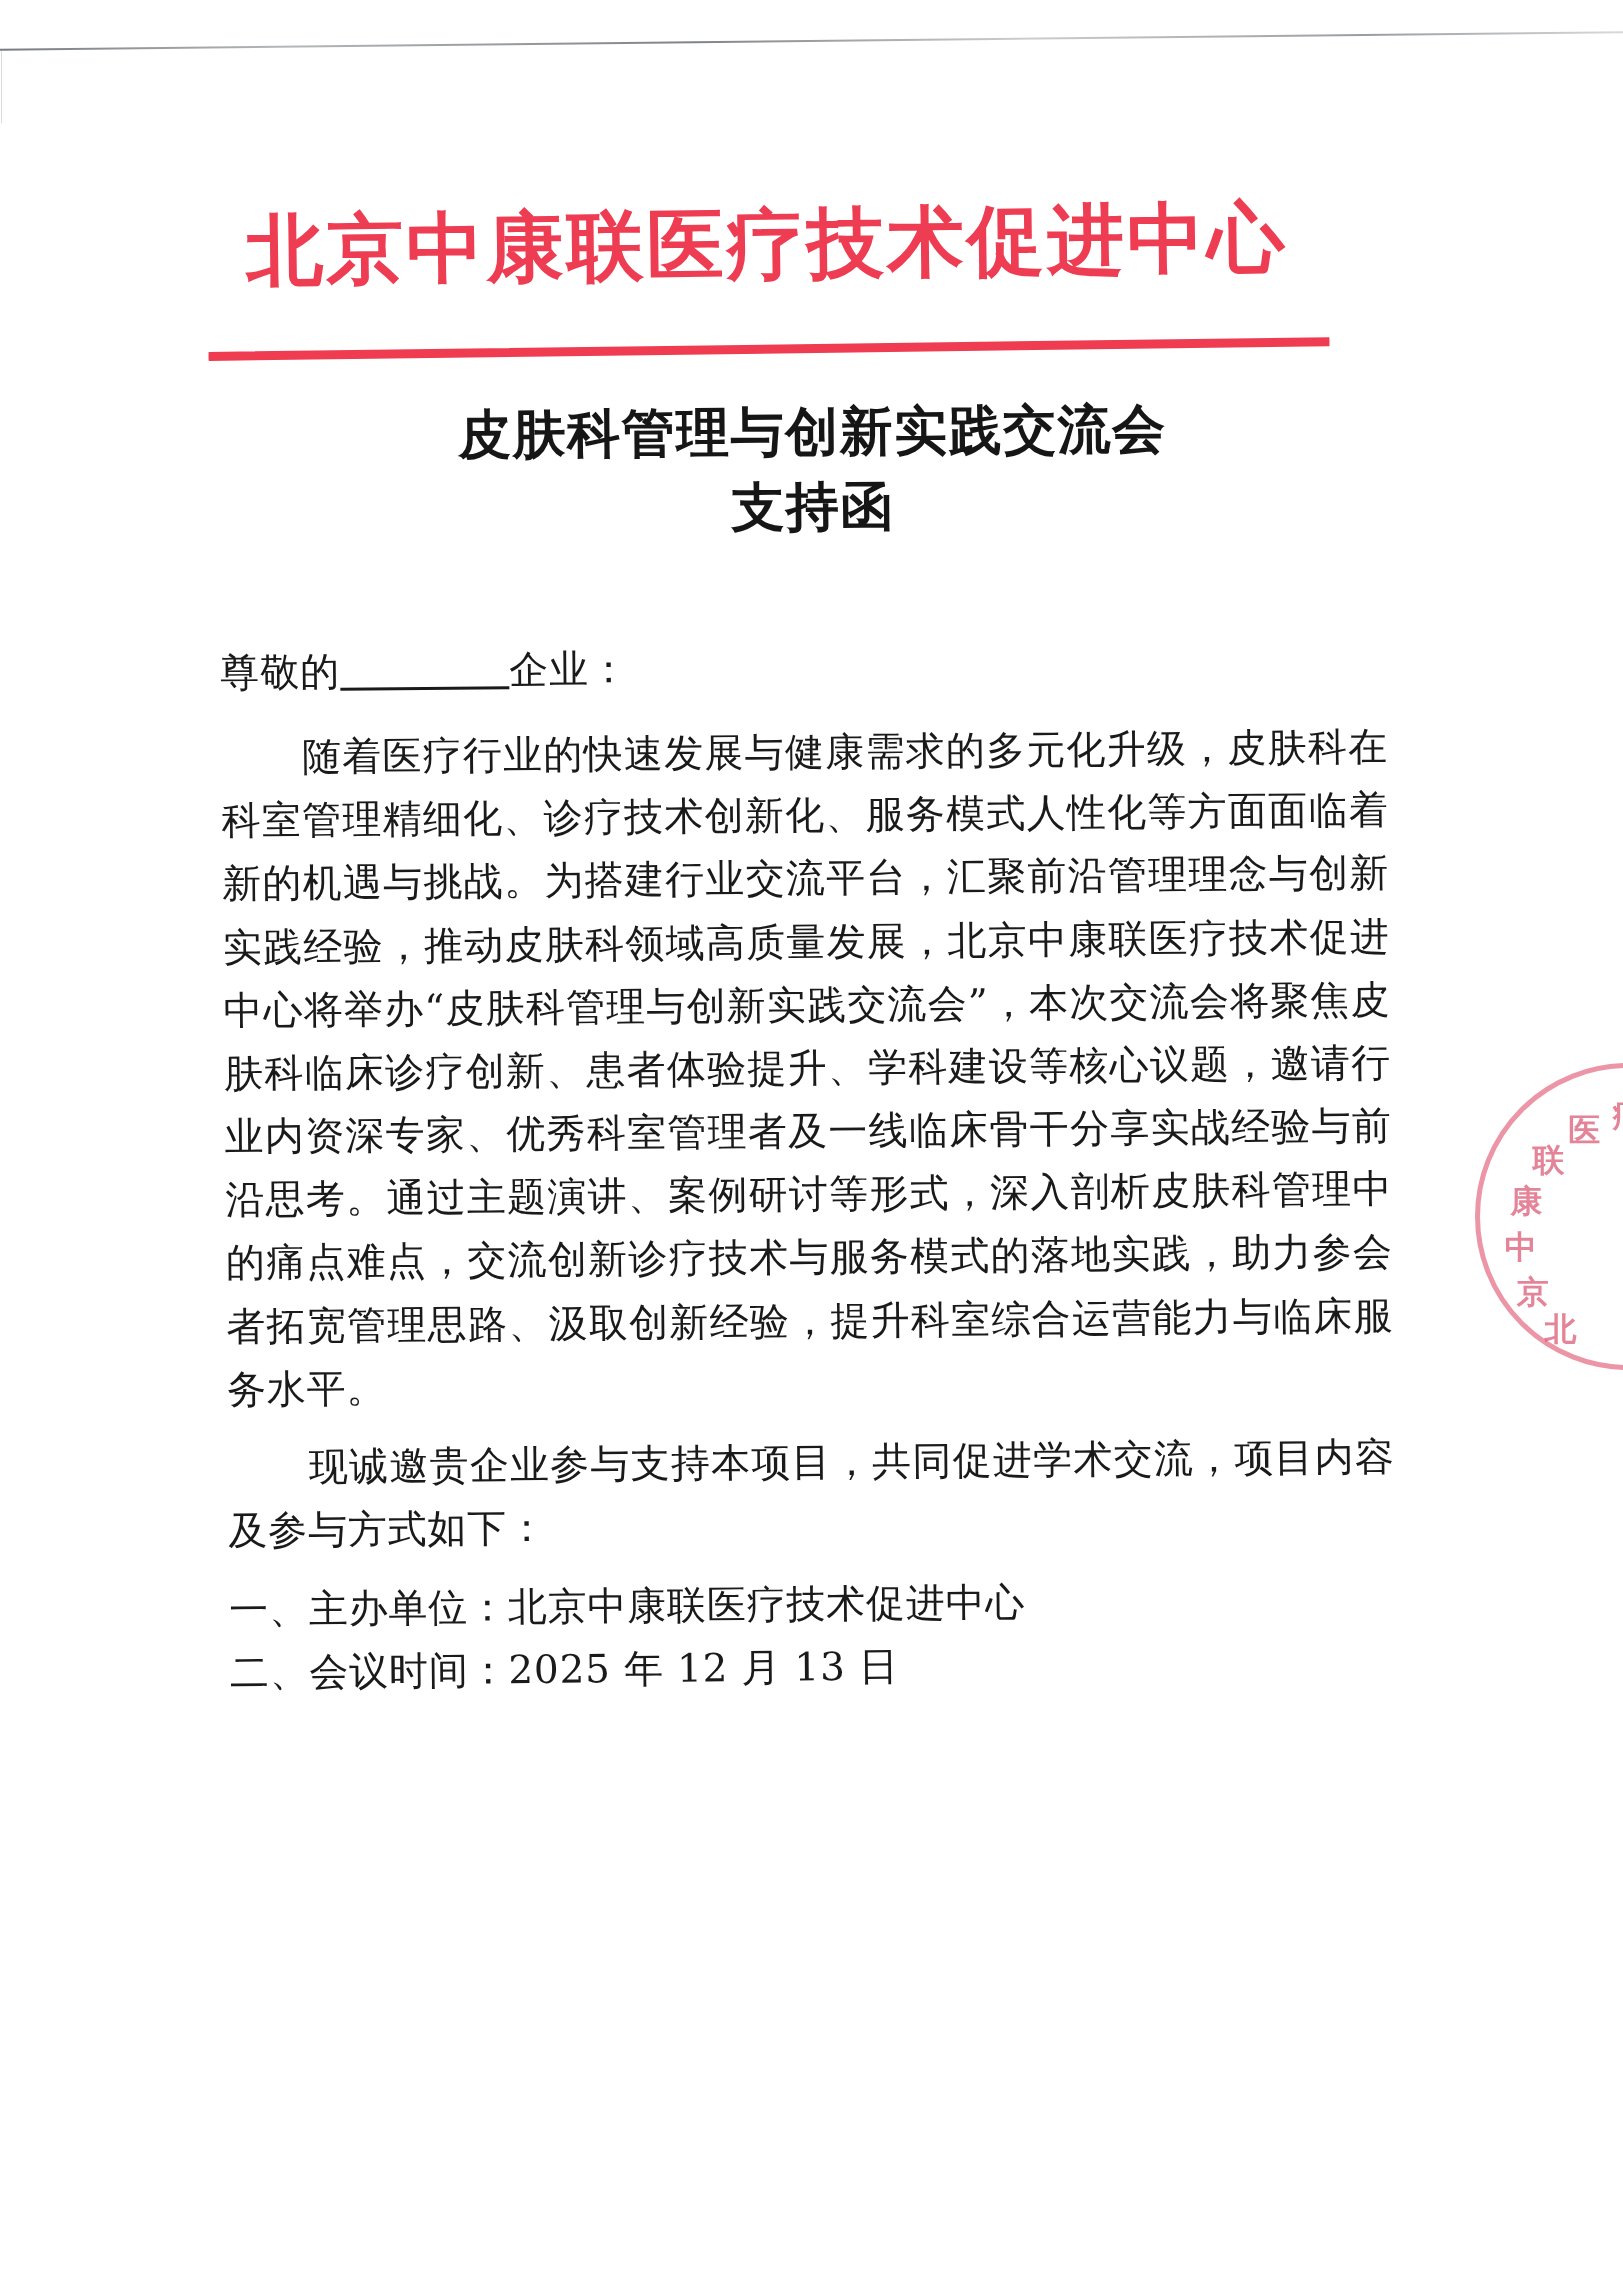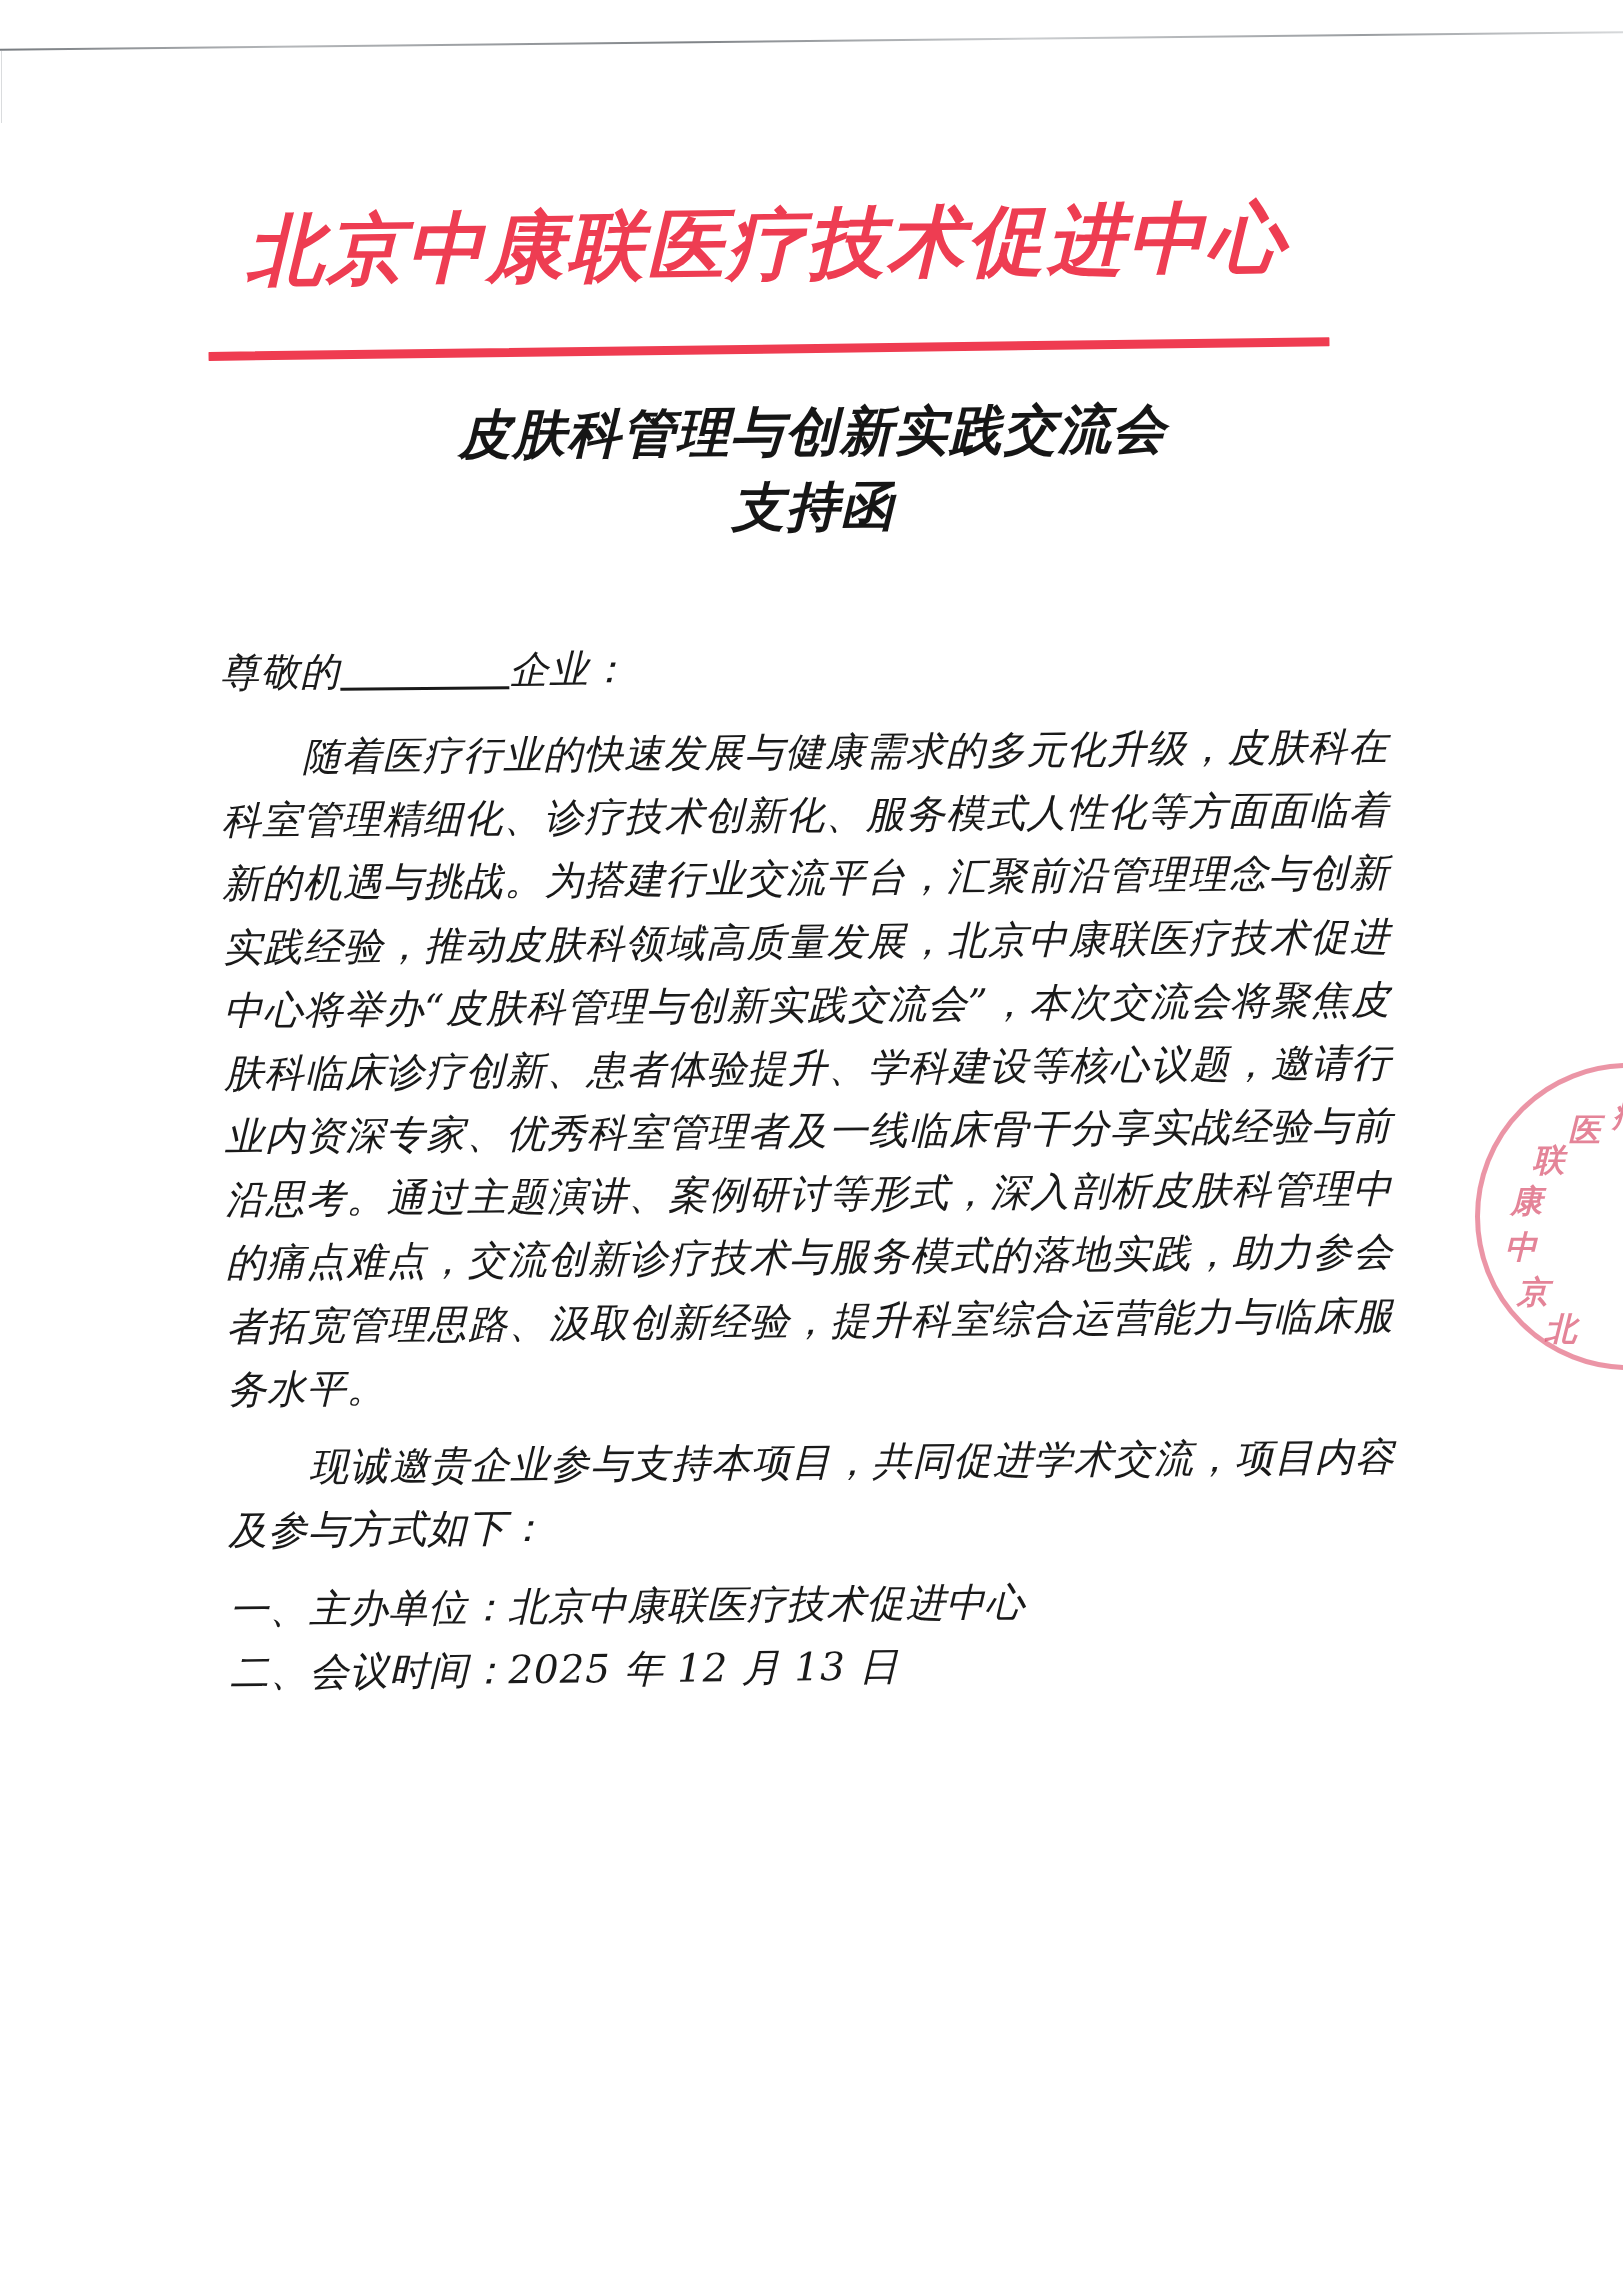--- a/index.html
+++ b/index.html
@@ -9,21 +9,20 @@
     background: #ffffff;
   }
 
   #page {
     position: relative;
     width: 1624px;
     height: 2295px;
     background: #ffffff;
     overflow: hidden;
     font-family: "DejaVu Serif", "Liberation Serif", serif;
-    font-style: italic;
   }
 
   
   .scan-edge-top {
     position: absolute;
     left: -20.5px;
     top: 49px;
     width: 1689px;
     height: 1.5px;
     background: linear-gradient(to right,

